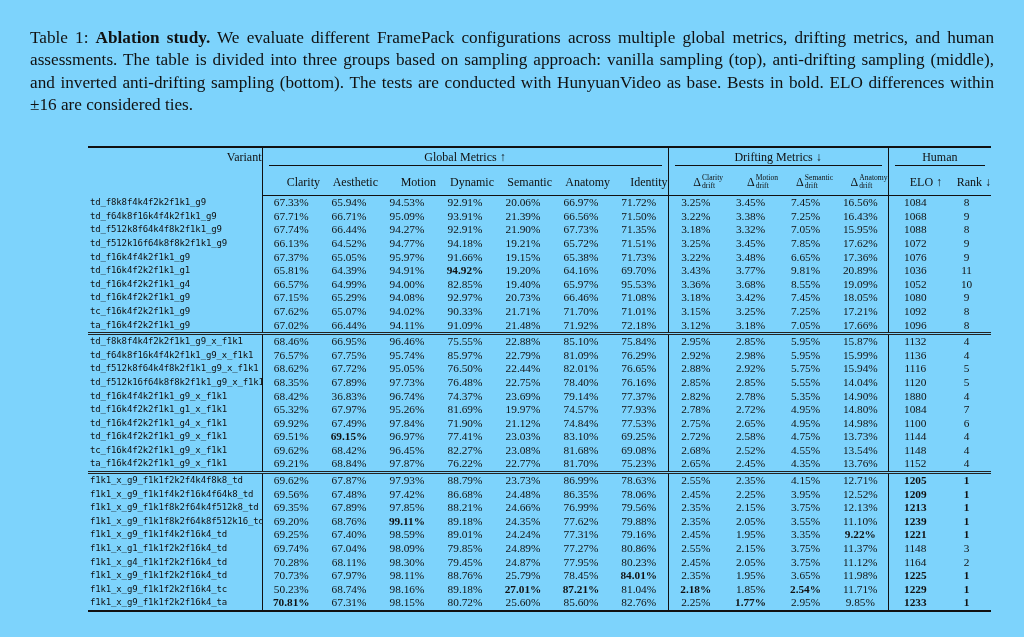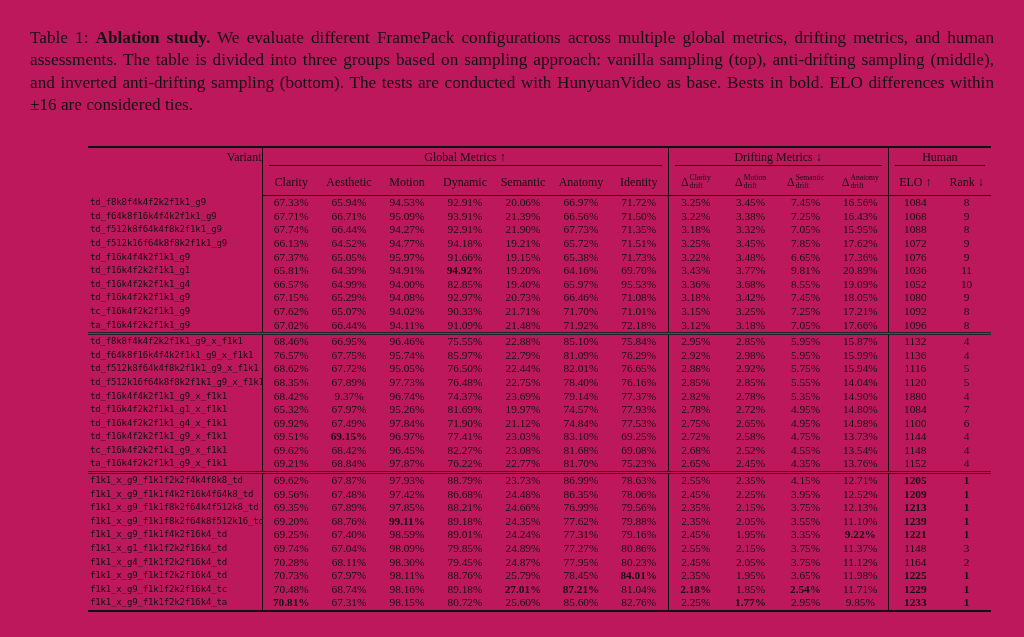--- a/index.html
+++ b/index.html
@@ -1,17 +1,17 @@
 <!DOCTYPE html>
 <html><head>
 <meta charset="utf-8">
 <style>
   html,body{margin:0;padding:0;background:#ffffff;}
   .page{
-    width:1024px;height:637px;background:#be185d;overflow:hidden;
+    width:1024px;height:637px;background:#7dd3fc;overflow:hidden;
     font-family:"Liberation Serif", serif;color:#111;
     box-sizing:border-box;padding-top:27px;
   }
   .caption{
     margin:0 30px;width:964px;font-size:17.2px;line-height:22.3px;
     text-align:justify;color:#111;
   }
   .caption .cap-bold{font-weight:bold;}
   table.results{
     border-collapse:collapse;table-layout:fixed;width:903px;
@@ -20,21 +20,21 @@
     font-family:"Liberation Serif", serif;
   }
   th,td{padding:0;margin:0;white-space:nowrap;overflow:hidden;}
   thead th{font-weight:normal;font-size:12px;}
   th.variant-h{
     text-align:right;vertical-align:bottom;padding-bottom:4px;padding-left:2px;
     font-size:12px;
   }
   tr.grp-row th{height:19px;vertical-align:top;padding-top:2px;}
   .cmid{border-bottom:1px solid #111;margin:0 6px;padding-bottom:0;}
-  tr.col-row th{height:26px;vertical-align:middle;border-bottom:1.4px solid #111;}
+  tr.col-row th{height:26px;vertical-align:middle;border-bottom:1.4px solid #111;text-align:right;}
   .bl{border-left:1px solid #111;}
   .dsym{font-size:12px;vertical-align:middle;}
   .dstack{
     display:inline-flex;flex-direction:column;align-items:flex-start;
     vertical-align:middle;margin-left:1px;
   }
   .dsup,.dsub{font-size:7.6px;line-height:8px;display:block;}
   tbody td{
     font-size:11.3px;line-height:13.6px;height:13.6px;text-align:center;
   }
@@ -331,21 +331,21 @@
           <td class="bl">2.85%</td>
           <td>2.85%</td>
           <td>5.55%</td>
           <td>14.04%</td>
           <td class="bl">1120</td>
           <td>5</td>
         </tr>
         <tr>
           <td class="variant">td_f16k4f4k2f1k1_g9_x_f1k1</td>
           <td class="bl">68.42%</td>
-          <td>9.37%</td>
+          <td>36.83%</td>
           <td>96.74%</td>
           <td>74.37%</td>
           <td>23.69%</td>
           <td>79.14%</td>
           <td>77.37%</td>
           <td class="bl">2.82%</td>
           <td>2.78%</td>
           <td>5.35%</td>
           <td>14.90%</td>
           <td class="bl">1880</td>
@@ -554,21 +554,21 @@
           <td class="b">84.01%</td>
           <td class="bl">2.35%</td>
           <td>1.95%</td>
           <td>3.65%</td>
           <td>11.98%</td>
           <td class="bl b">1225</td>
           <td class="b">1</td>
         </tr>
         <tr>
           <td class="variant">f1k1_x_g9_f1k1f2k2f16k4_tc</td>
-          <td class="bl">70.48%</td>
+          <td class="bl">50.23%</td>
           <td>68.74%</td>
           <td>98.16%</td>
           <td>89.18%</td>
           <td class="b">27.01%</td>
           <td class="b">87.21%</td>
           <td>81.04%</td>
           <td class="bl b">2.18%</td>
           <td>1.85%</td>
           <td class="b">2.54%</td>
           <td>11.71%</td>

